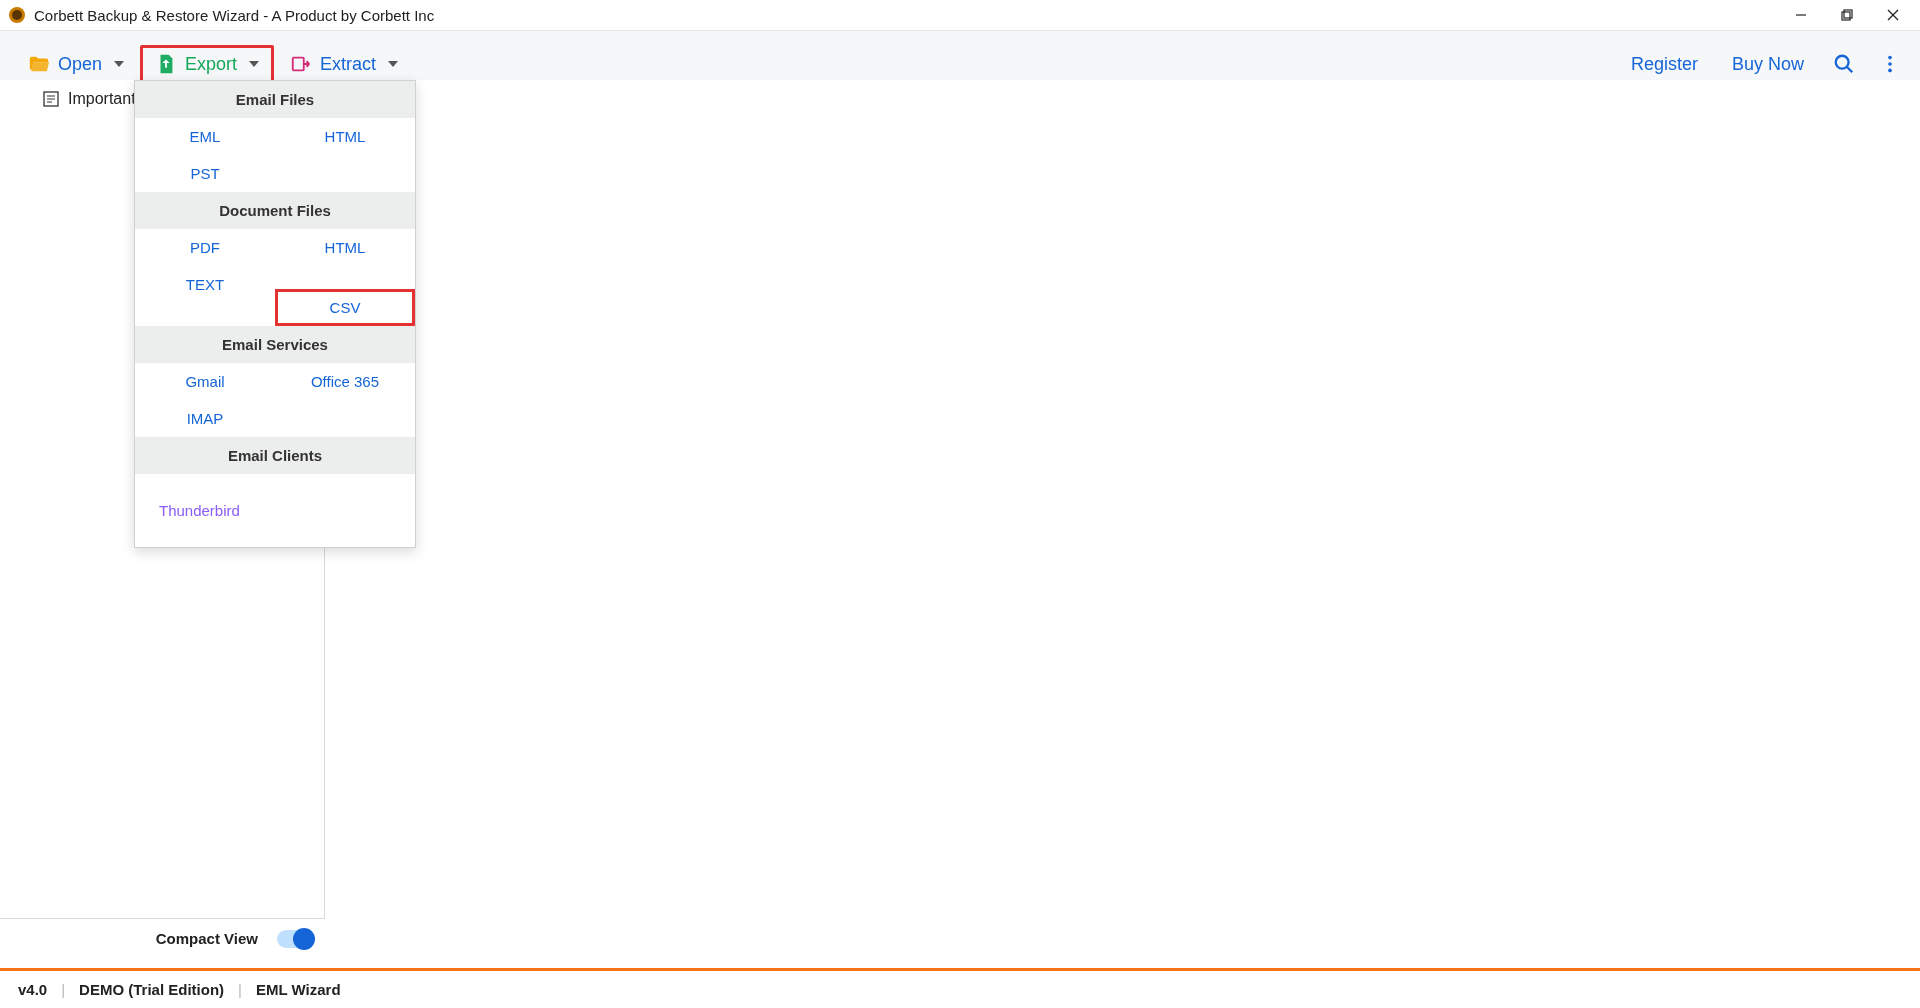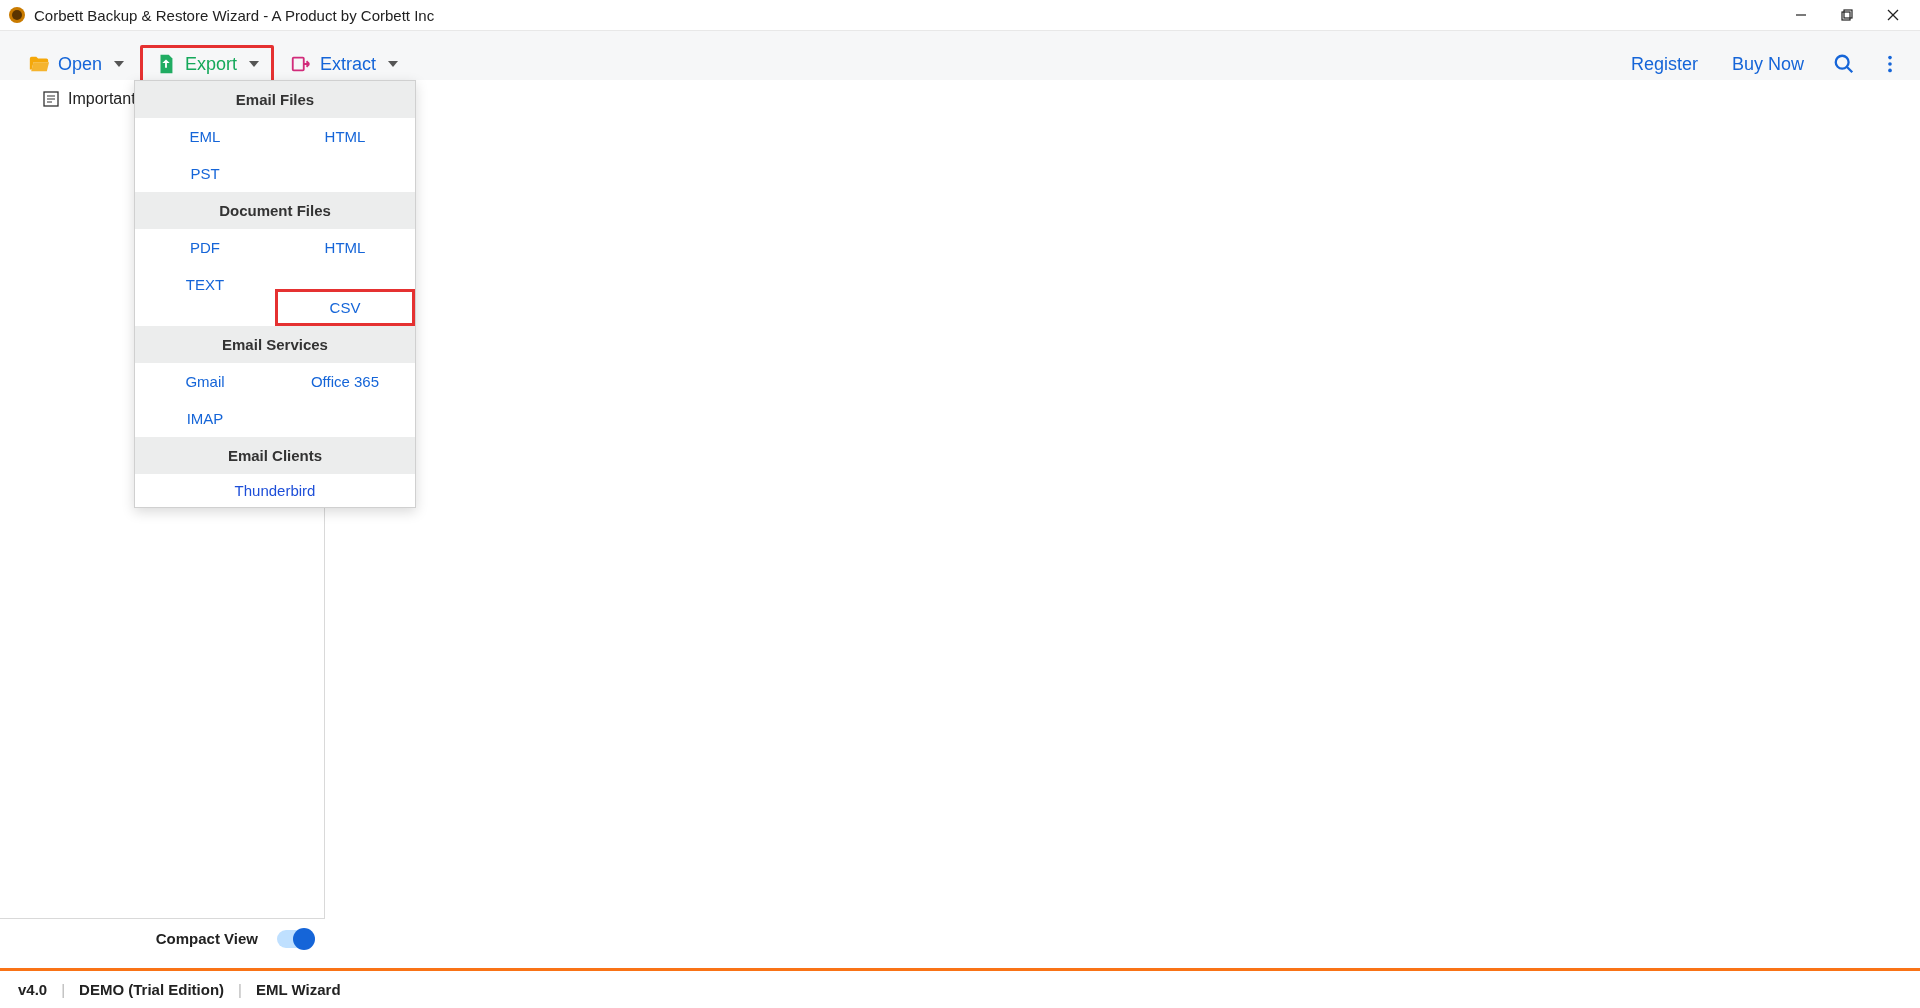--- a/index.html
+++ b/index.html
@@ -44,21 +44,21 @@
 .statusbar { position: absolute; left: 0; right: 0; bottom: 0; height: 40px; border-top: 3px solid #f97316; background: #fff; display: flex; align-items: center; padding: 0 18px; gap: 14px; font-size: 15px; color: #222; }
 .statusbar .sep { color: #b8b8b8; }
 .statusbar .bold { font-weight: 600; }
 
 
 .dropdown { position: absolute; top: 80px; left: 134px; width: 282px; background: #fff; border: 1px solid #d0d0d0; box-shadow: 0 4px 12px rgba(0,0,0,0.15); z-index: 100; }
 .dropdown .section-hdr { background: #eceded; padding: 10px 14px; font-size: 15px; font-weight: 600; color: #333; text-align: center; }
 .dropdown .grid { display: grid; grid-template-columns: 1fr 1fr; }
 .dropdown .cell { padding: 10px 4px; text-align: center; color: #1565d8; font-size: 15px; font-weight: 500; cursor: pointer; position: relative; }
 .dropdown .cell.highlight { outline: 3px solid #e53131; outline-offset: -3px; margin-top: 23px; }
-.dropdown .row-single { padding: 8px 24px; color: #1d4ed8; font-size: 15px; font-weight: 500; cursor: pointer; text-align: center; }
+.dropdown .row-single { padding: 28px 24px; color: #8b5cf6; font-size: 15px; font-weight: 500; cursor: pointer; }
 
 
 .folder-icon { fill: #f5a80a; }
 .export-icon { fill: #14a85a; }
 .extract-icon { stroke: #d12b7a; fill: none; stroke-width: 2; }
 .search-stroke { stroke: #1565d8; fill: none; stroke-width: 2.5; }
 .more-dots { fill: #1565d8; }
 </style>
 </head>
 <body>

